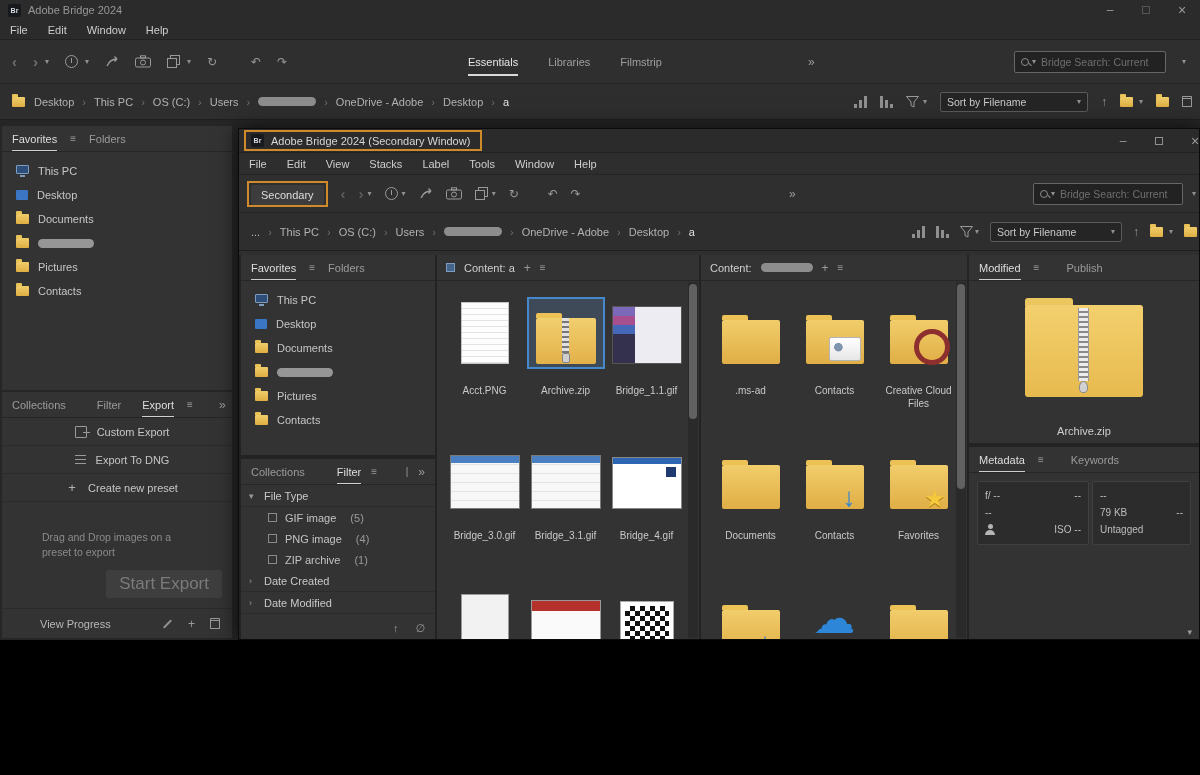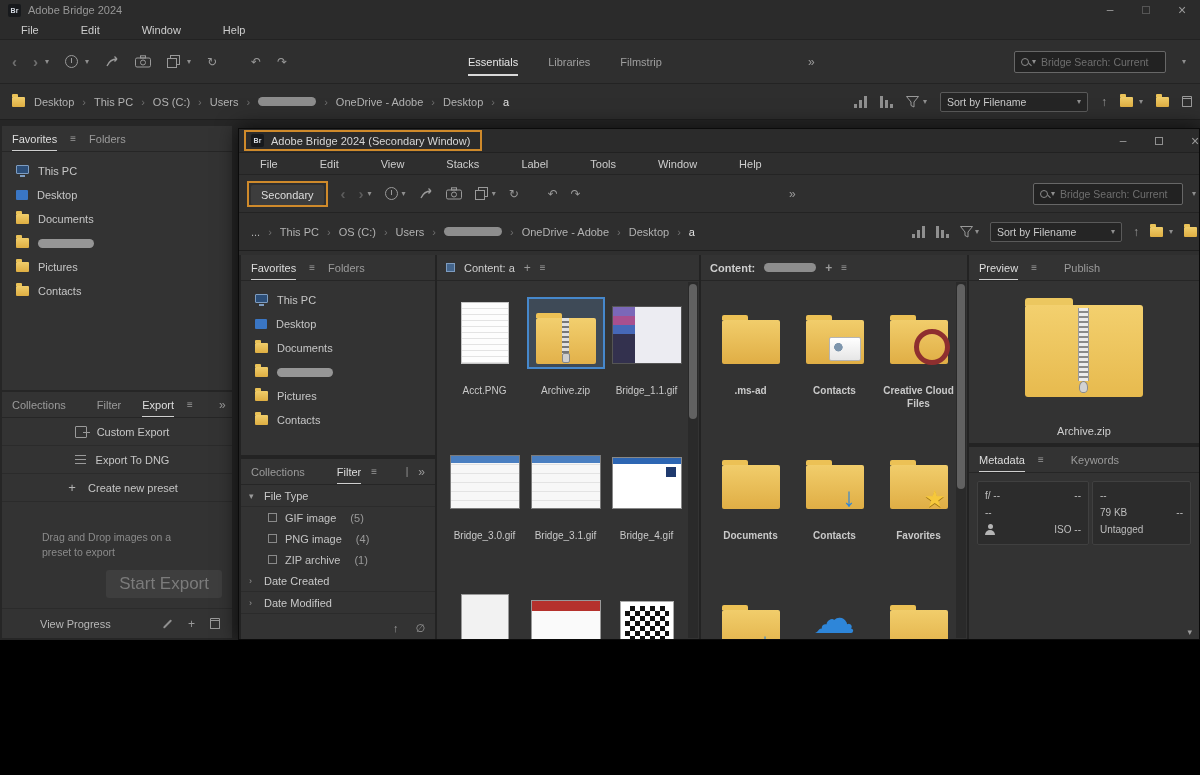--- a/index.html
+++ b/index.html
@@ -21,21 +21,21 @@
   .win-controls { margin-left:auto; display:flex; height:100%; }
   .win-btn { width:36px; height:100%; display:flex; align-items:center; justify-content:center; color:#9a9a9a; font-size:12px; }
   .maxbox { width:8px; height:8px; border:1px solid #8f8f8f; }
   .maxbox.dim { border-color:#555; }
   .close-g { font-size:14px; }
   .anno-box { display:flex; align-items:center; gap:7px; border:2px solid #cf8a2b; padding:2px 10px 2px 5px; margin-left:5px; }
   .anno-btnbox { border:2px solid #cf8a2b; padding:2px; margin-left:2px; }
 
   .menubar { height:20px; background:#2b2b2b; display:flex; align-items:center; border-bottom:1px solid #222; }
   .menubar2 { height:22px; background:#2e2e2e; display:flex; align-items:center; border-bottom:1px solid #242424; }
-  .menu-item { padding:0 21px; font-size:11px; color:#cdcdcd; }
+  .menu-item { padding:0 10px; font-size:11px; color:#cdcdcd; }
 
   .toolbar { height:44px; background:#2f2f2f; display:flex; align-items:center; padding-left:12px; gap:16px;
     border-bottom:1px solid #232323; position:relative; }
   .toolbar2 { height:38px; background:#2f2f2f; display:flex; align-items:center; padding-left:6px; gap:13px;
     border-bottom:1px solid #232323; position:relative; }
   .nav-ch { font-size:15px; font-weight:bold; color:#6f6f6f; }
   .dim1 { color:#5c5c5c; } .dim2 { color:#8f8f8f; }
   .caret { font-size:8px; color:#8f8f8f; margin-left:-9px; }
   .glyph { color:#9a9a9a; font-size:12px; }
   .glyph-sm { color:#9a9a9a; font-size:10px; }
@@ -725,21 +725,21 @@
               <div class="th k-qr"></div>
             </div>
             <div class="tile-label"></div>
           </div>
         </div>
       <div class="vscroll">
           <div class="vthumb" style="height:135px"></div>
         </div>
     </div>
 
-    <div class="panel" style="left:462px; top:0; width:266px; height:384px;font-weight:bold;">
+    <div class="panel" style="left:462px; top:0; width:266px; height:384px;">
       <div class="content-head">
         <span>Content:</span>
         <span class="pill"></span>
         <span class="glyph">+</span>
         <span class="glyph-sm">≡</span>
       </div>
       <div class="tile-grid b">
 
           <div class="tile">
             <div class="thumbwrap">
@@ -804,21 +804,21 @@
             <div class="tile-label"></div>
           </div>
         </div>
       <div class="vscroll">
           <div class="vthumb" style="height:205px"></div>
         </div>
     </div>
 
     <div class="panel" style="left:730px; top:0; width:230px; height:188px;">
       <div class="ptabs">
-        <span class="ptab active">Preview</span>
+        <span class="ptab active">Modified</span>
         <span class="glyph-sm">≡</span>
         <span class="ptab" style="margin-left:14px">Publish</span>
       </div>
       <div style="display:flex; justify-content:center; margin-top:24px;">
         <div class="zipfolder">
           <div class="zf-tab"></div>
             <div class="zf-body"></div>
             <div class="zf-zip"></div>
             <div class="zf-pull"></div>
         </div>

